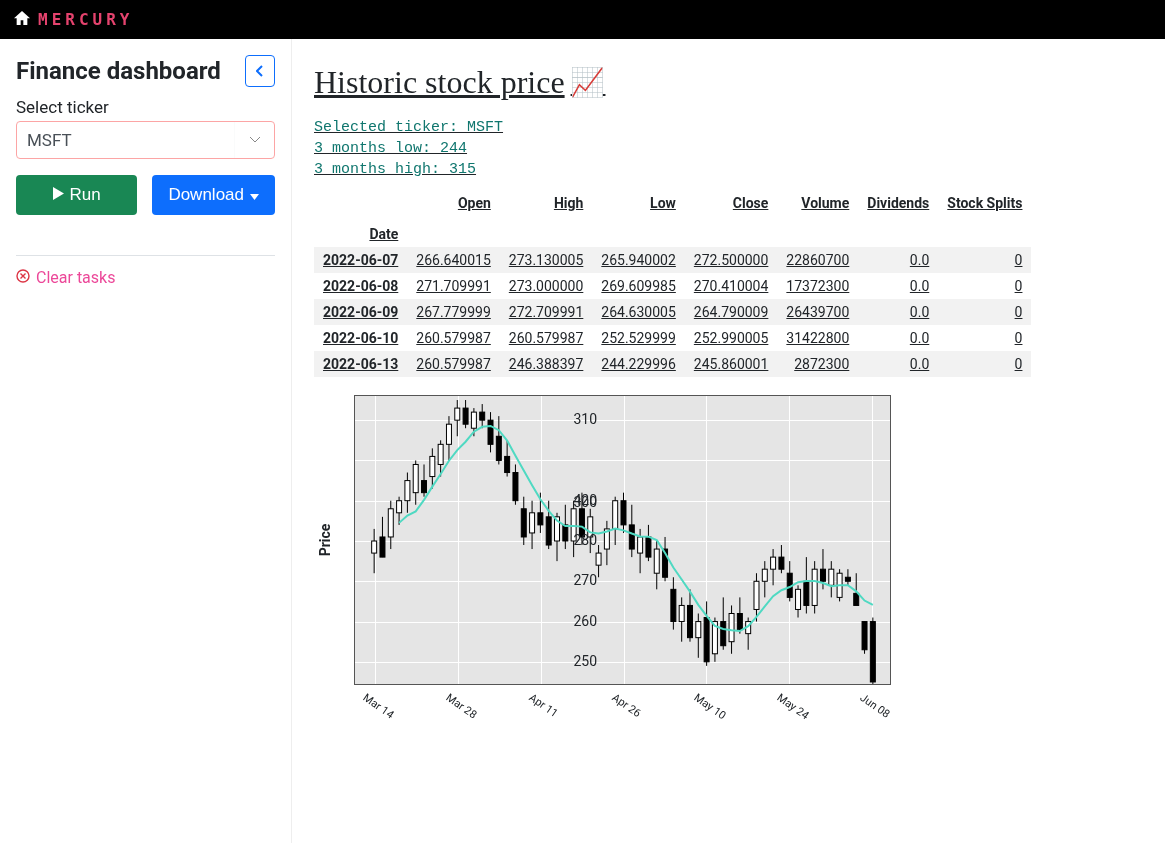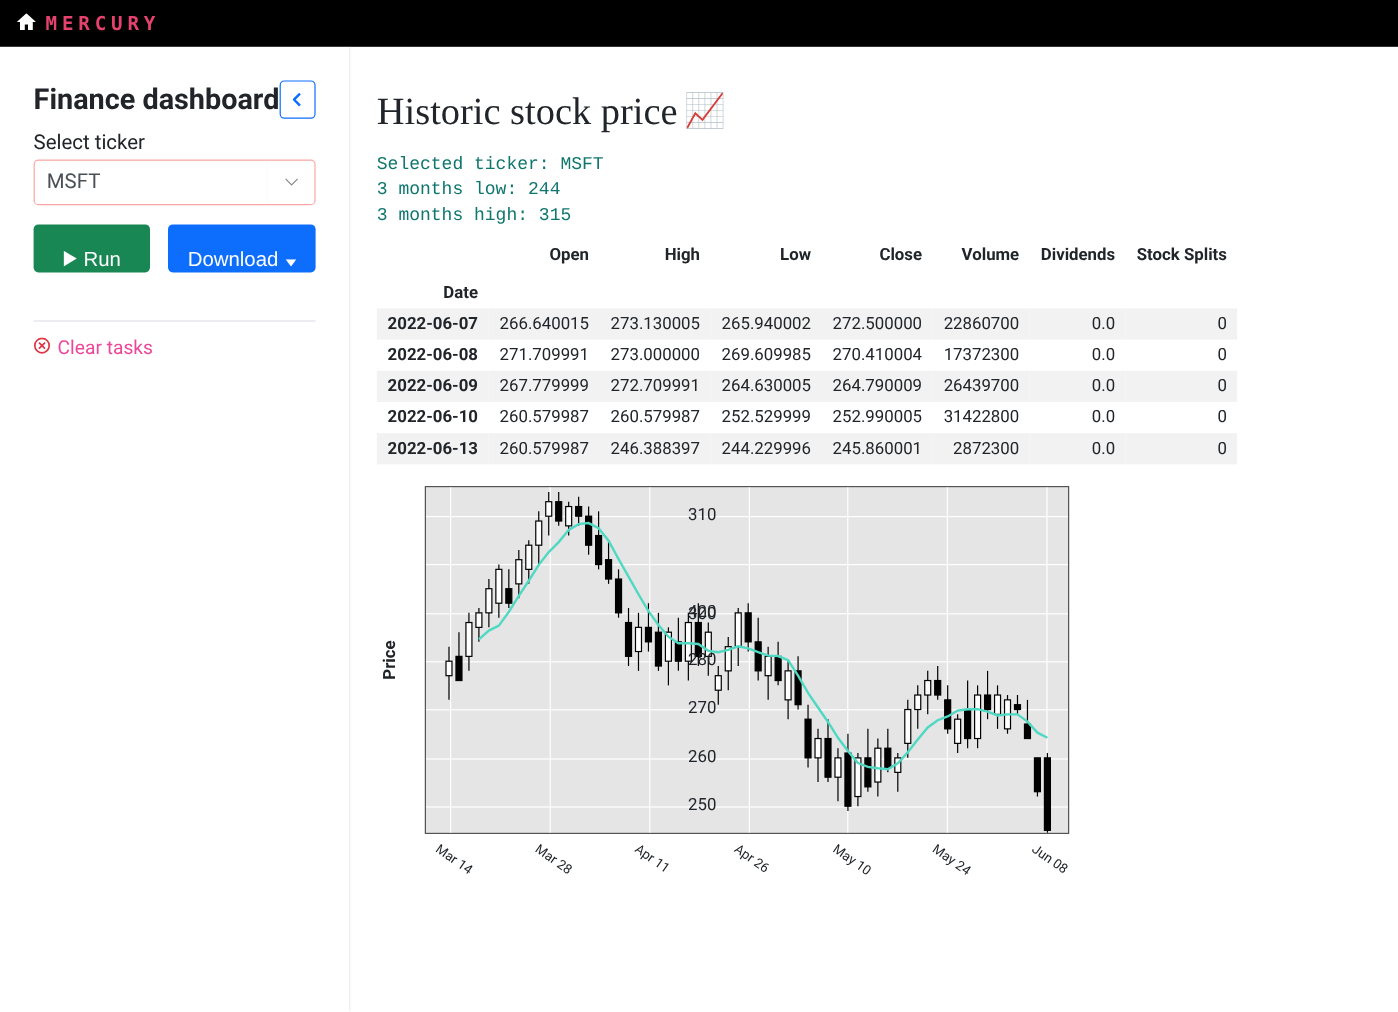--- a/index.html
+++ b/index.html
@@ -2,35 +2,35 @@
 <html><head>
 <meta charset="utf-8">
 <style>
 * { box-sizing: border-box; margin: 0; padding: 0; }
 body { font-family: -apple-system, BlinkMacSystemFont, "Segoe UI", Roboto, "Helvetica Neue", Arial, sans-serif; font-size: 16px; color: #212529; }
 .app { display: flex; flex-direction: column; height: 843px; width: 1165px; }
 .topbar { background: #000; height: 39px; display: flex; align-items: center; padding: 0 14px; gap: 8px; }
 .home-icon { color: #fff; font-size: 16px; }
 .brand { color: #e5436e; font-family: monospace; font-weight: bold; letter-spacing: 4px; font-size: 16px; }
 .body { display: flex; flex: 1; overflow: hidden; }
-.sidebar { width: 292px; background: #fff; border-right: 1px solid #eee; padding: 28px; display: flex; flex-direction: column; }
+.sidebar { width: 292px; background: #fff; border-right: 1px solid #eee; padding: 16px; display: flex; flex-direction: column; }
 .sb-head { display: flex; align-items: center; justify-content: space-between; margin-bottom: 10px; }
 .sb-title { font-size: 24px; font-weight: 700; }
 .collapse-btn { width: 30px; height: 32px; border: 1px solid #0d6efd; border-radius: 4px; background: #fff; color: #0d6efd; display: flex; align-items: center; justify-content: center; cursor: pointer; font-size: 14px; }
 .field-label { font-size: 17px; margin-bottom: 4px; }
 .select { width: 100%; height: 38px; border: 1px solid #fca5a5; border-radius: 4px; display: flex; align-items: center; justify-content: space-between; padding: 0 0 0 10px; cursor: pointer; }
 .select-val { font-size: 17px; color: #495057; }
 .select-arrow { width: 40px; height: 100%; border-left: 1px solid #ced4da1a; display:flex; align-items:center; justify-content:center; color:#6c757d; }
 .btns { display: flex; gap: 15px; margin-top: 16px; }
-.btn { height: 40px; border: none; border-radius: 4px; font-size: 17px; padding: 0 16px; display: flex; align-items: flex-end; gap: 6px; cursor: pointer; color: #fff; }
+.btn { height: 40px; border: none; border-radius: 4px; font-size: 17px; padding: 0 16px; display: flex; align-items: center; gap: 6px; cursor: pointer; color: #fff; }
 .btn-run { background: #198754; flex:1; justify-content:center;}
 .btn-dl { background: #0d6efd; }
 .hr { border: none; border-top: 1px solid #dee2e6; margin: 40px 0 12px 0; }
 .clear-tasks { color: #ec4899; cursor: pointer; font-size: 16px; display:flex; align-items:center; gap:6px; }
-.main { flex: 1; padding: 35px 25px 10px 22px; overflow: auto; }
+.main { flex: 1; padding: 25px 25px 10px 22px; overflow: auto; text-decoration: underline; }
 .page-title { font-size: 32px; font-weight: 400; font-family: "Times New Roman", serif; margin-bottom: 16px; display:flex; align-items:center; gap:6px;}
 .chart-emoji { font-size:28px; filter:grayscale(0.1);}
 .mono { font-family: "Courier New", monospace; font-size: 15px; line-height: 1.4; color:#0f766e;}
 .table-wrap { margin: 10px 0 18px 0; }
 table { border-collapse: collapse; font-size: 14px; width: 100%; max-width: 602px;}
 th, td { text-align: right; padding: 5px 9px; white-space: nowrap;}
 th { font-weight: 700; }
 td.date, th.date { font-weight: 700; text-align: right; }
 tbody tr:nth-child(odd) { background: #f2f2f2; }
 .date-hdr-row th { padding-top: 10px;}

